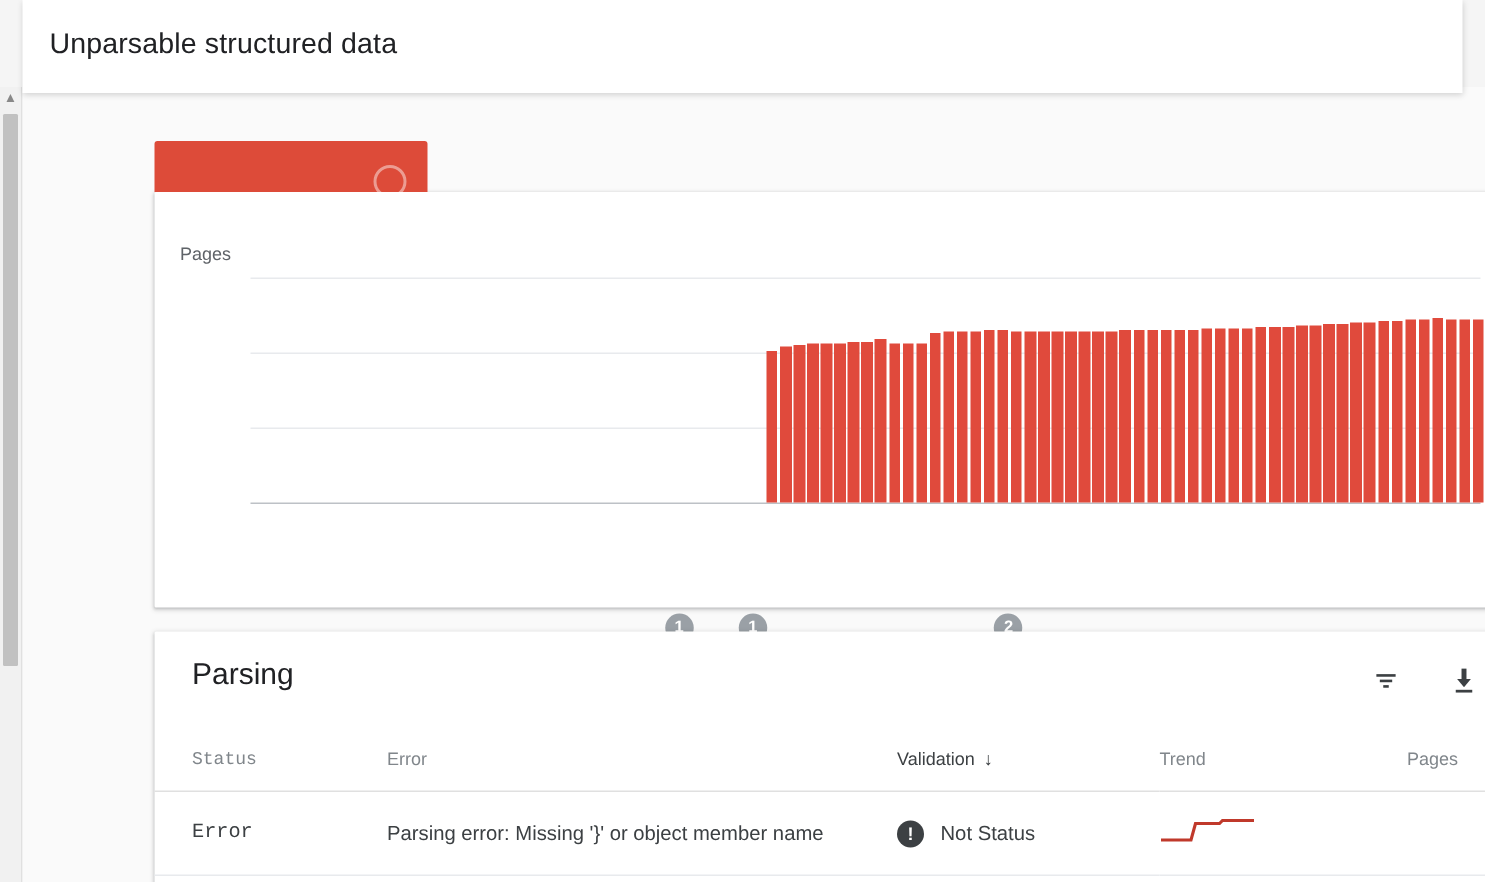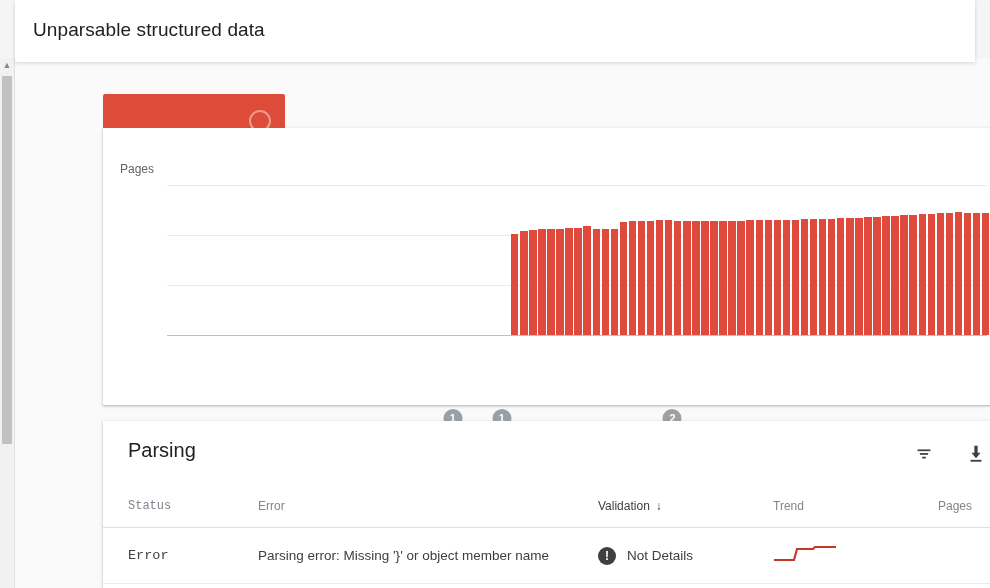--- a/index.html
+++ b/index.html
@@ -288,21 +288,21 @@
             <th class="col-pages">Pages</th>
           </tr>
         </thead>
         <tbody>
             <tr>
               <td class="col-status">Error</td>
               <td class="col-type">Parsing error: Missing '}' or object member name</td>
               <td class="col-valid">
                 <div class="valid-cell">
                   <span class="sev-icon">!</span>
-                  <span>Not Details</span>
+                  <span>Not Status</span>
                 </div>
               </td>
               <td class="col-trend"><svg width="64" height="20" viewBox="0 0 64 20">
                   <polyline points="1,16 21,16 24,5 40,5 42,3 63,3" fill="none" stroke="#c0392b" stroke-width="2.1"></polyline>
                 </svg></td>
               <td class="col-pages">314</td>
             </tr>
             <tr>
               <td class="col-status">Error</td>
               <td class="col-type">Incorrect value type</td>

